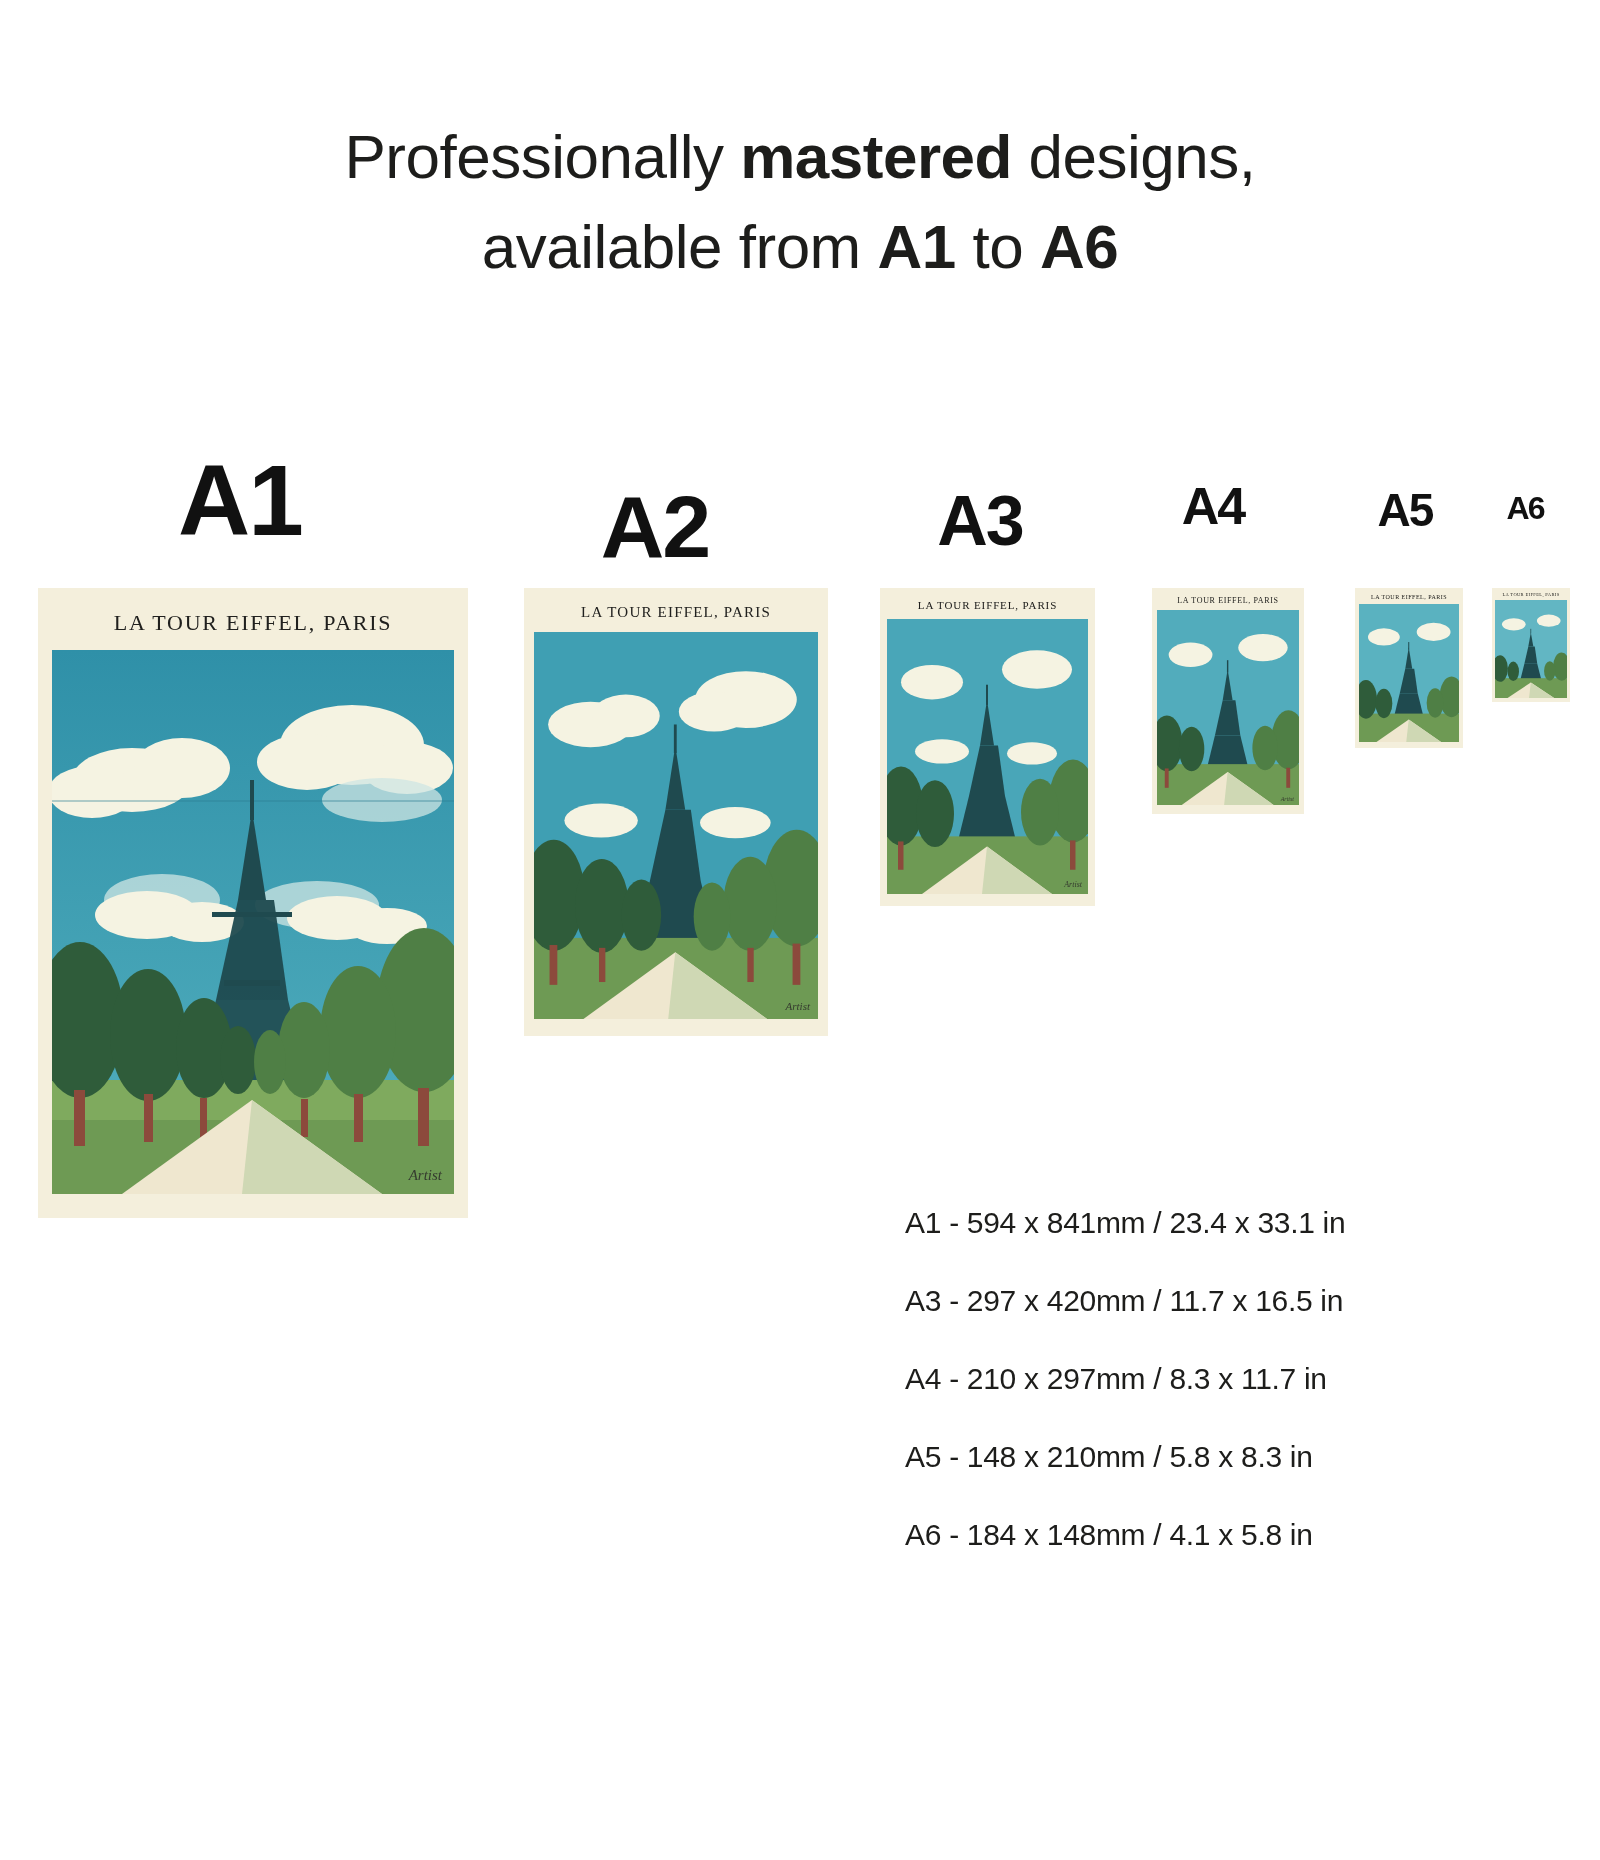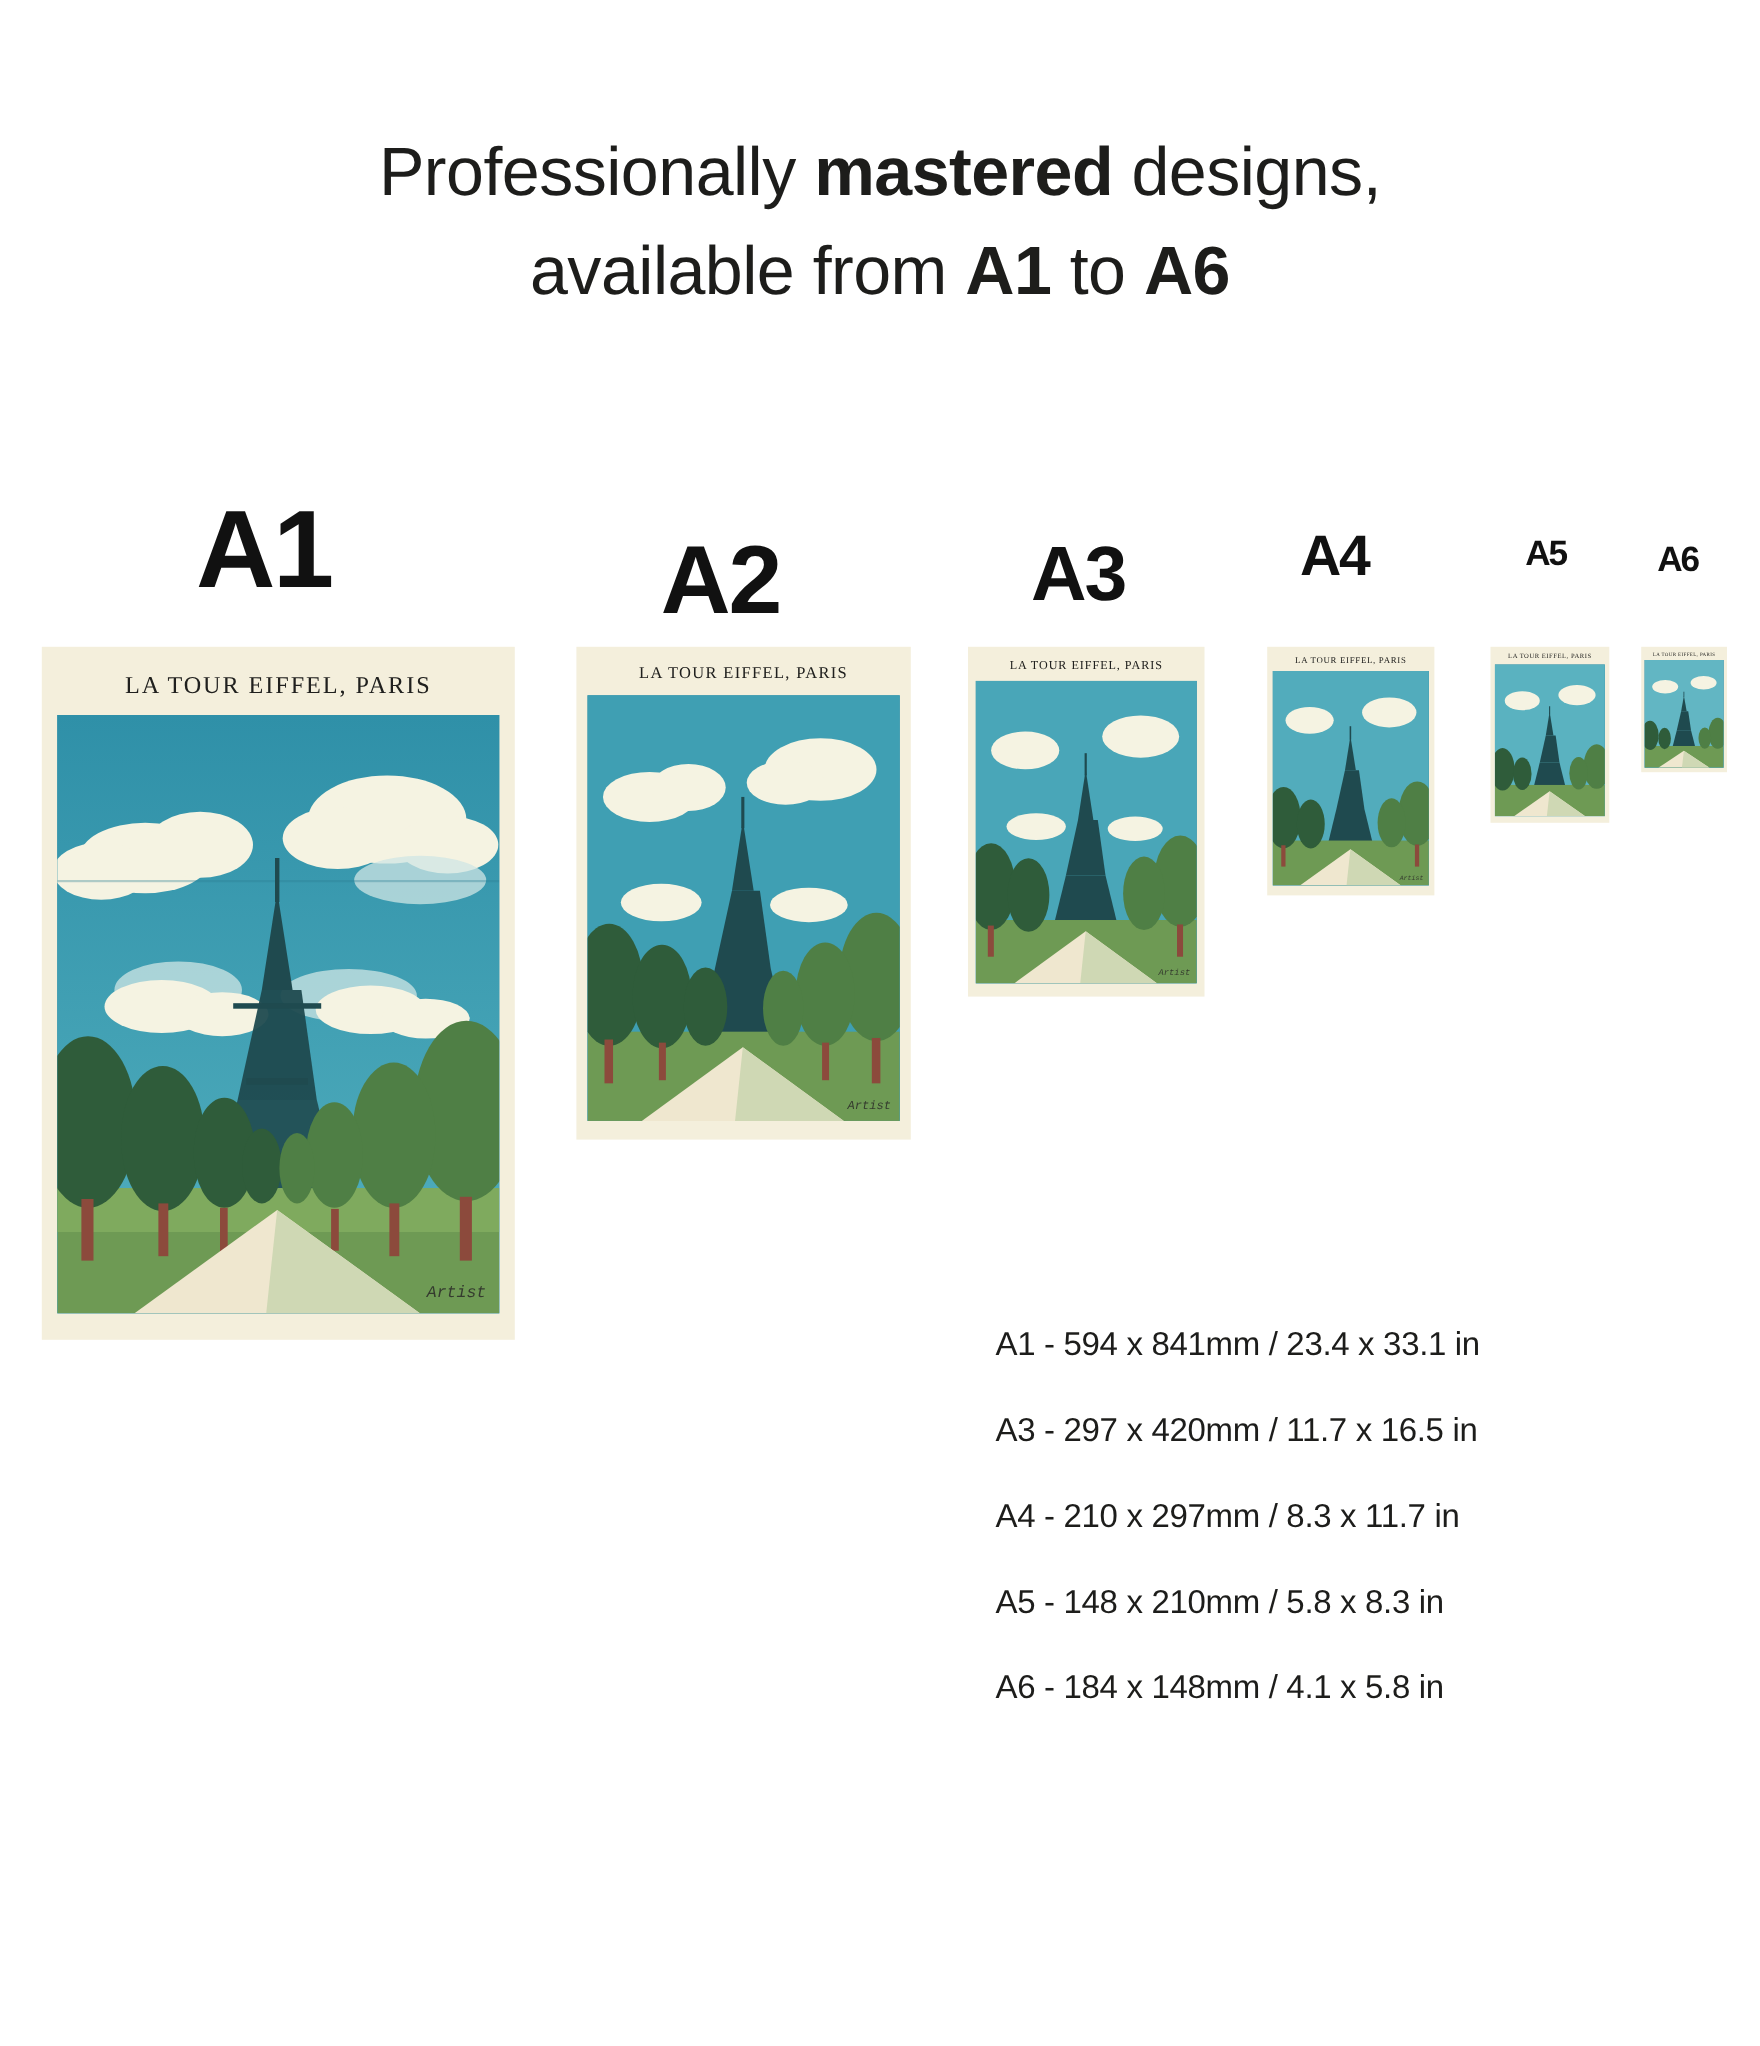--- a/index.html
+++ b/index.html
@@ -62,21 +62,21 @@
   .art {
     position: absolute;
     overflow: hidden;
     background: #2f90a8;
   }
 
   
   .sig {
     position: absolute;
     color: #2b2b28;
-    font-family: Liberation Mono, monospace;
+    font-family: Liberation Serif, serif;
     font-style: italic;
     opacity: .85;
   }
 
   
   .dims {
     position: absolute;
     left: 905px;
     top: 1208px;
     width: 640px;
@@ -101,21 +101,21 @@
     </div>
     <div>
       <span>available from </span><span class="bold">A1</span><span> to </span><span class="bold">A6</span>
     </div>
   </div>
 
   <div class="size-label" style="left:130px; top:450px; width:220px; font-size:100px;">A1</div>
   <div class="size-label" style="left:560px; top:458px; width:190px; font-size:88px;margin-top:25px;">A2</div>
   <div class="size-label" style="left:900px; top:470px; width:160px; font-size:70px;margin-top:16px;">A3</div>
   <div class="size-label" style="left:1148px; top:480px; width:130px; font-size:52px;text-align:center;">A4</div>
-  <div class="size-label" style="left:1350px; top:487px; width:110px; font-size:32px;">A5</div>
+  <div class="size-label" style="left:1350px; top:487px; width:110px; font-size:46px;">A5</div>
   <div class="size-label" style="left:1480px; top:492px; width:90px; font-size:32px;">A6</div>
 
   <div class="poster" style="left:38px; top:588px; width:430px; height:630px;">
     <div class="poster-title" style="top:22px; font-size:22px;">LA TOUR EIFFEL, PARIS</div>
     <div class="art" style="left:14px; top:62px; right:14px; bottom:24px;">
       <svg viewBox="0 0 402 544" preserveAspectRatio="none" width="100%" height="100%">
         <defs>
           <linearGradient id="g1sky" x1="0" y1="0" x2="0" y2="1">
             <stop offset="0" stop-color="#2f90a8"></stop>
               <stop offset="1" stop-color="#53b0bf"></stop>

